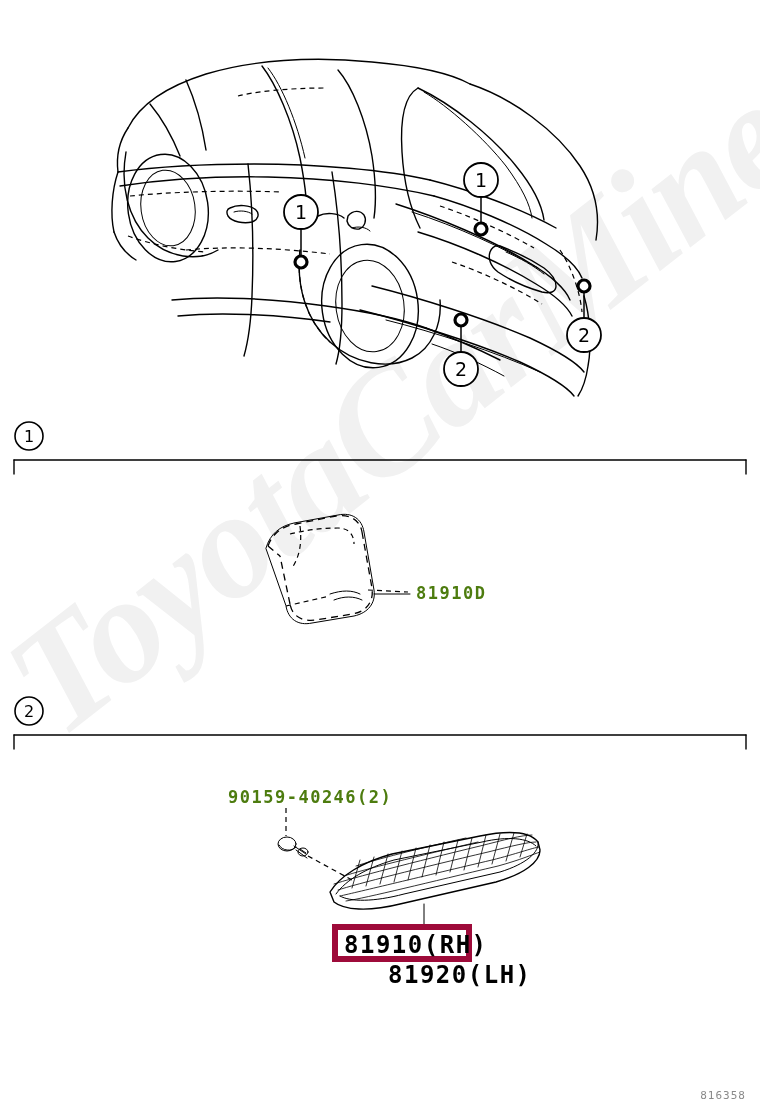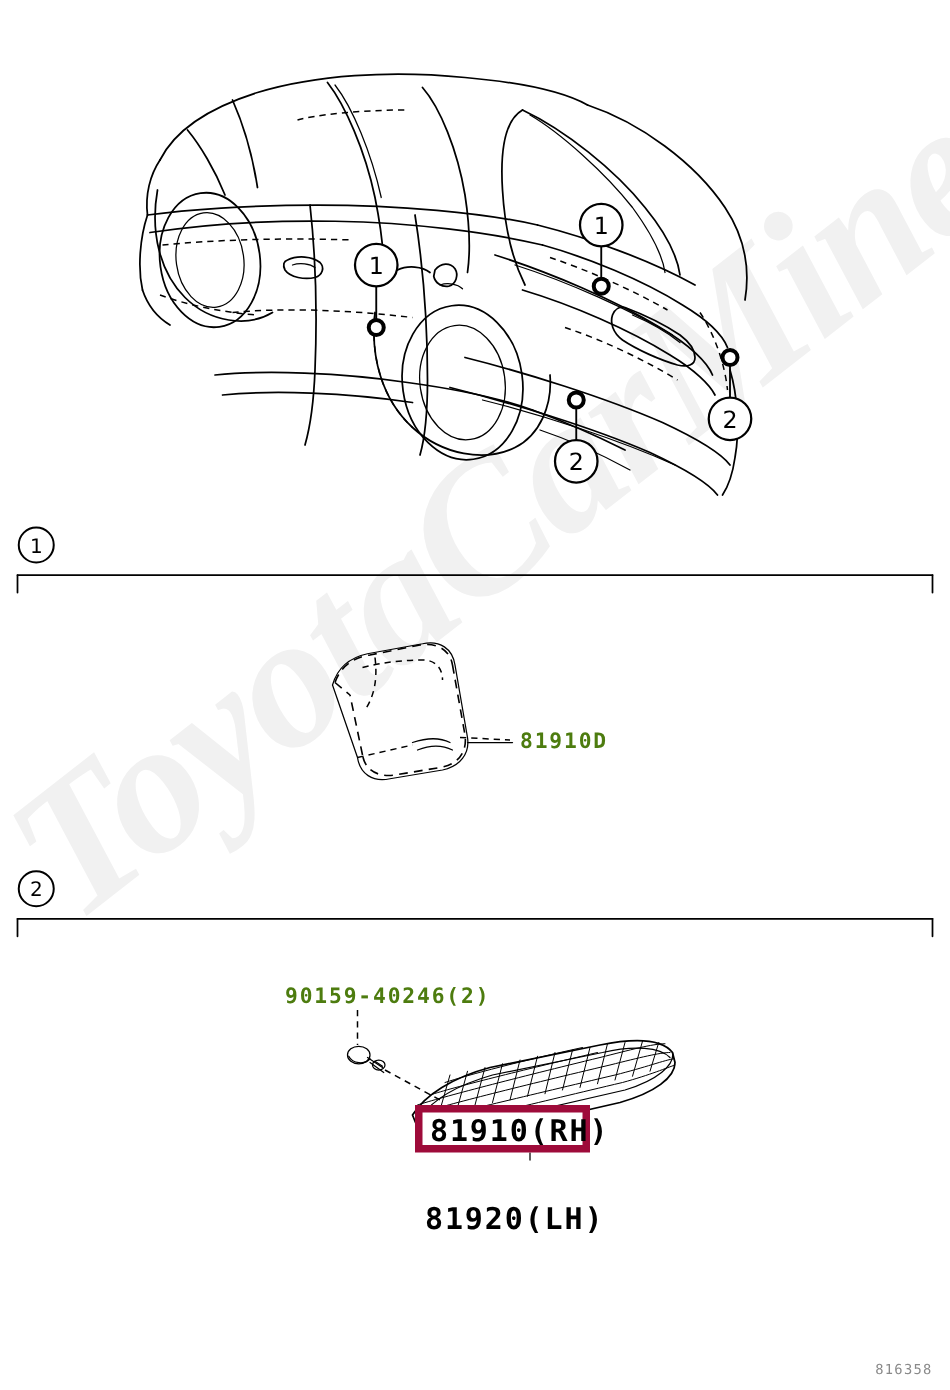--- a/index.html
+++ b/index.html
@@ -112,25 +112,26 @@
     z-index: 14;
   }
   .pnum-stack .pnum-line {
     font-family: "DejaVu Sans Mono", monospace;
     font-size: 24px;
     font-weight: bold;
     letter-spacing: 1.5px;
     color: #000;
     white-space: nowrap;
     line-height: 30px;
+    margin-left: 48px;
   }
   .highlight-box {
     position: absolute;
     left: 332px;
-    top: 884px;
+    top: 924px;
     width: 140px;
     height: 38px;
     border: 6px solid #9e0b3a;
     background: #ffffff;
     box-sizing: border-box;
     z-index: 15;
     text-align: right;
   }
   .highlight-box .pnum-line {
     position: absolute;

